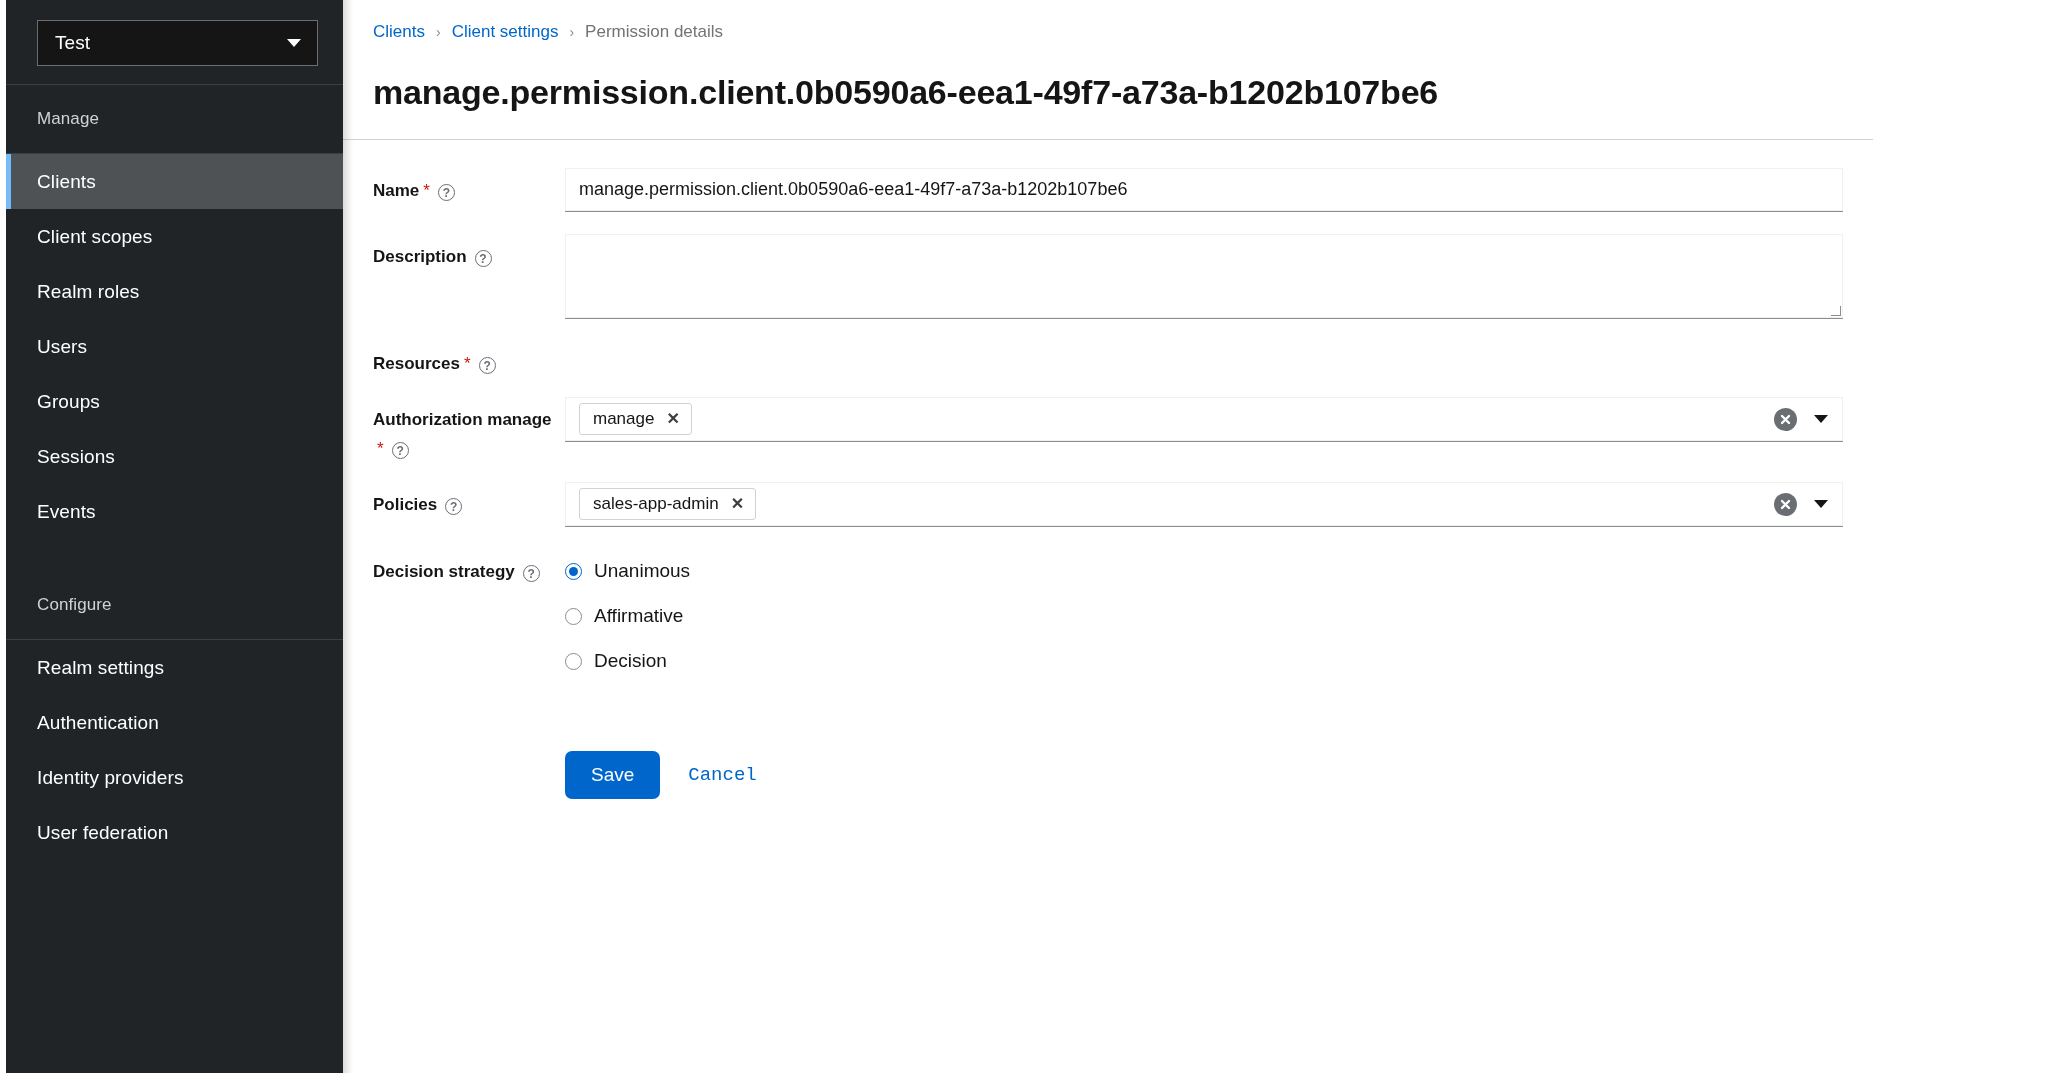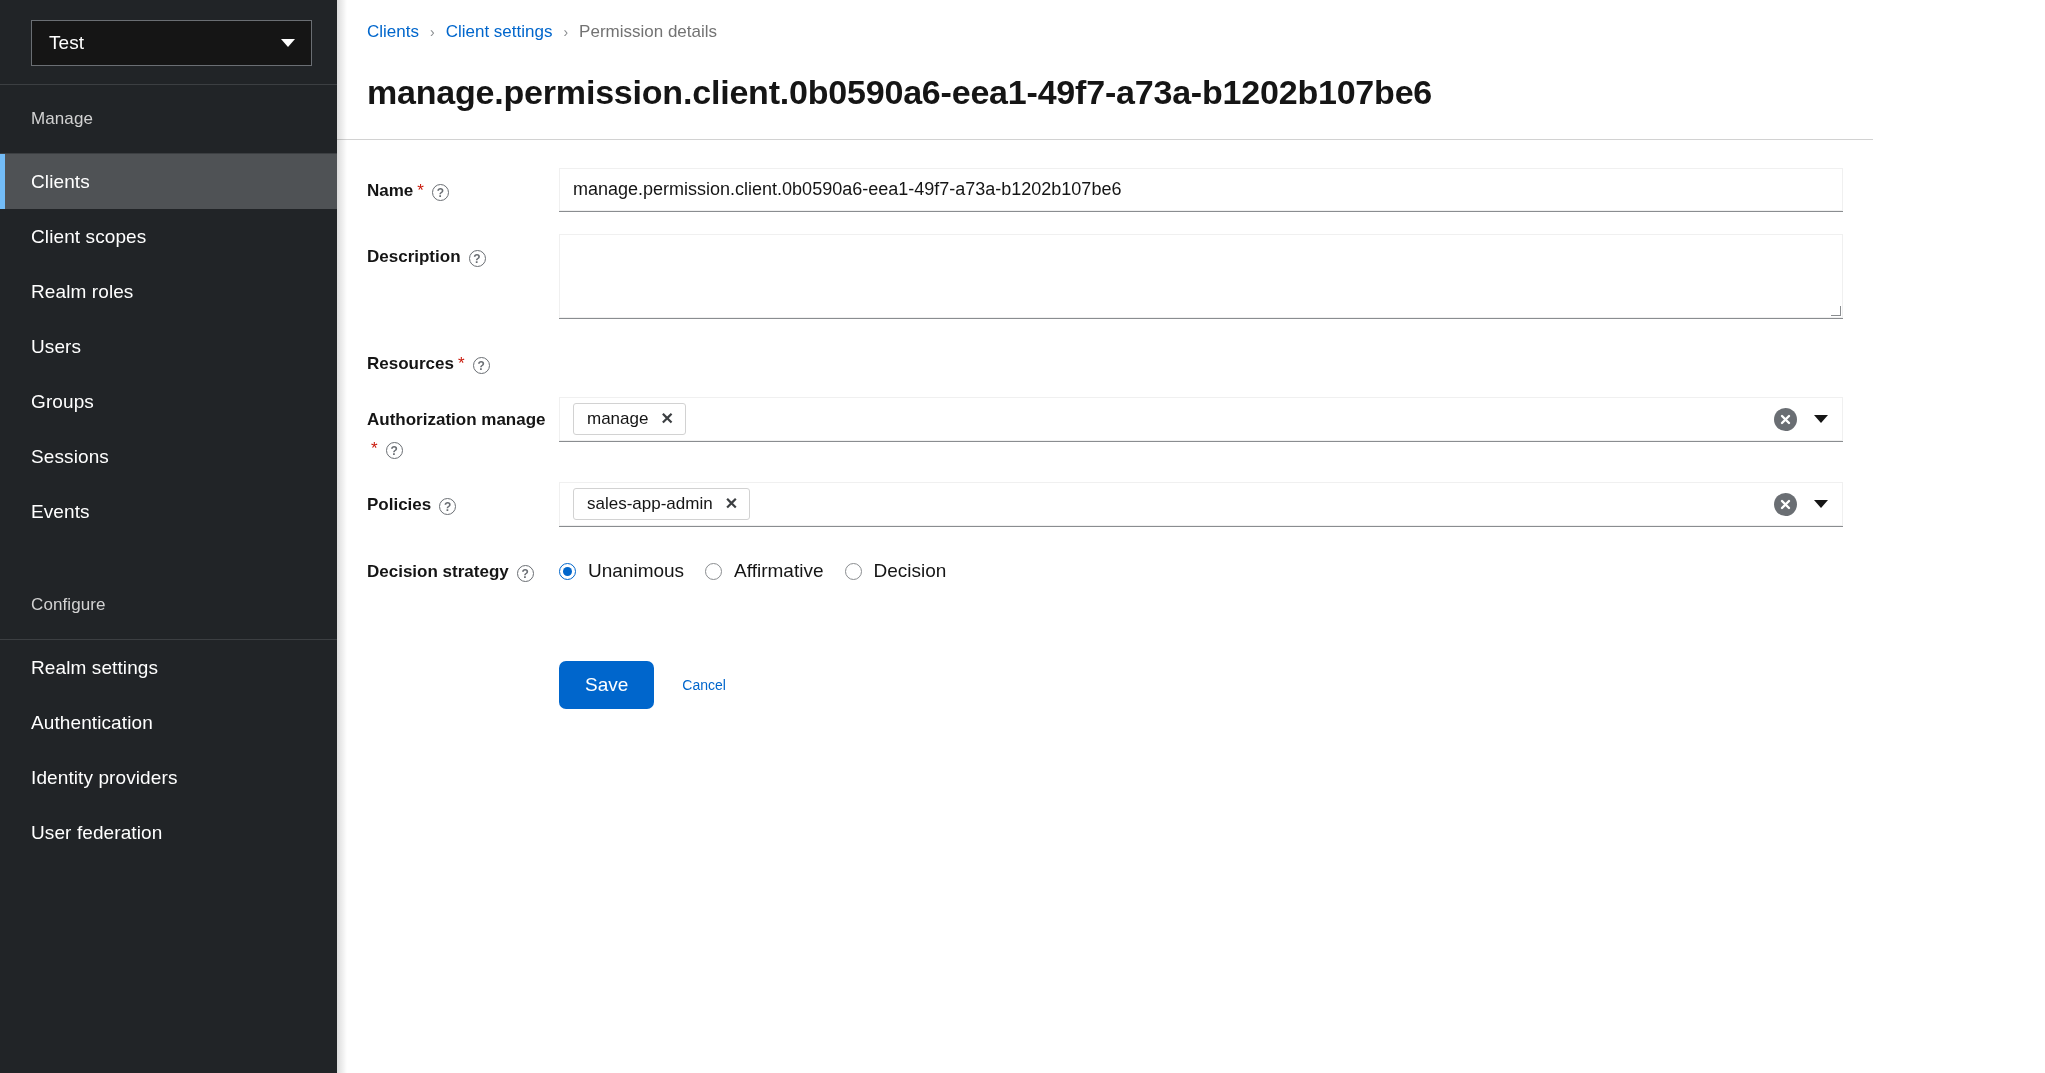--- a/index.html
+++ b/index.html
@@ -3,21 +3,21 @@
 <meta charset="utf-8">
 <style>
   * { box-sizing: border-box; margin: 0; padding: 0; }
   html, body { width: 2045px; height: 1073px; }
   body {
     font-family: "Liberation Sans", sans-serif;
     background: #ffffff;
     overflow: hidden;
     -webkit-font-smoothing: antialiased;
   }
-  .app { display: flex; width: 1873px; height: 1073px; }
+  .app { display: flex; width: 1873px; height: 1073px; padding-left: 6px; }
 
   
   .sidebar {
     width: 337px;
     min-width: 337px;
     background: #212427;
     height: 1073px;
     display: flex;
     flex-direction: column;
     position: relative;
@@ -250,21 +250,21 @@
   .toggle-caret {
     width: 0; height: 0;
     border-left: 7px solid transparent;
     border-right: 7px solid transparent;
     border-top: 8px solid #151515;
     cursor: pointer;
     flex-shrink: 0;
   }
 
   
-  .radio-group { display: flex; flex-direction: row; gap: 21px; padding-top: 10px; }
+  .radio-group { display: flex; flex-direction: column; gap: 21px; padding-top: 10px; }
   .radio-row { display: flex; align-items: center; gap: 12px; cursor: pointer; }
   .radio {
     width: 17px; height: 17px;
     border-radius: 50%;
     border: 1.6px solid #8a8d90;
     background: #ffffff;
     display: flex;
     align-items: center;
     justify-content: center;
     flex-shrink: 0;
@@ -294,24 +294,24 @@
     font-size: 19px;
     padding: 12px 26px;
     cursor: pointer;
     font-family: "Liberation Sans", sans-serif;
     line-height: 24px;
   }
   .btn-link {
     background: none;
     border: none;
     color: #0066cc;
-    font-size: 14px;
+    font-size: 19px;
     cursor: pointer;
     padding: 12px 8px;
-    font-family: Liberation Sans, sans-serif;
+    font-family: Liberation Mono, monospace;
     line-height: 24px;
   }
 </style>
 </head>
 <body>
 
 <div class="app">
 
   <nav class="sidebar">
 

